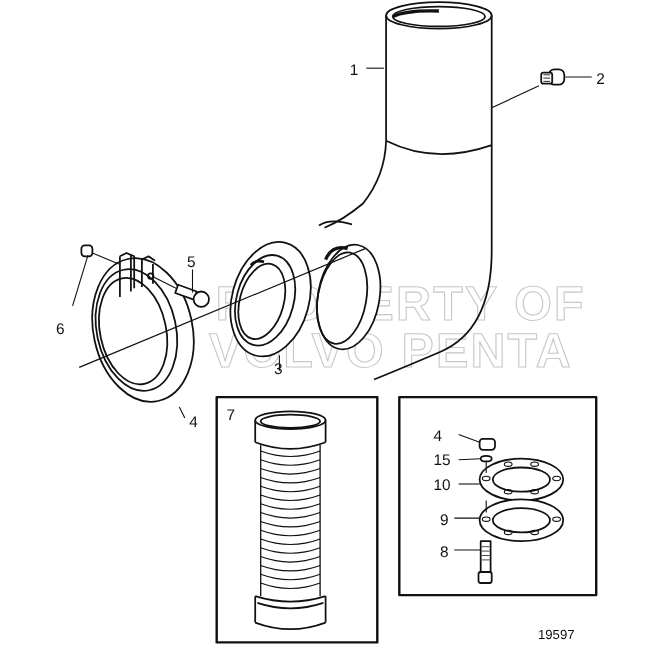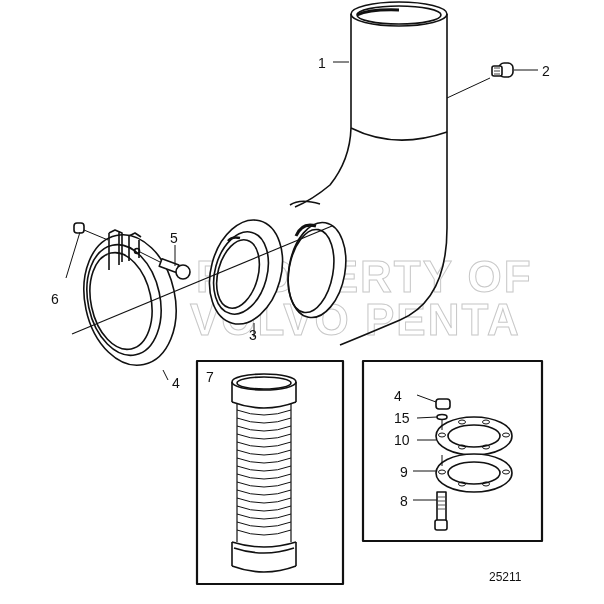--- a/index.html
+++ b/index.html
@@ -137,14 +137,14 @@
   <span class="lbl" style="left:172px;top:376px;">4</span>
   <span class="lbl" style="left:170px;top:231px;">5</span>
   <span class="lbl" style="left:51px;top:292px;">6</span>
   <span class="lbl" style="left:206px;top:370px;">7</span>
   <span class="lbl" style="left:400px;top:494px;">8</span>
   <span class="lbl" style="left:400px;top:465px;">9</span>
   <span class="lbl" style="left:394px;top:433px;">10</span>
   <span class="lbl" style="left:394px;top:411px;">15</span>
   <span class="lbl" style="left:394px;top:389px;">4</span>
 
-  <span class="ref" style="left:489px;top:570px;">25211</span>
+  <span class="ref" style="left:489px;top:570px;">19597</span>
 </div>
 
 </body></html>

